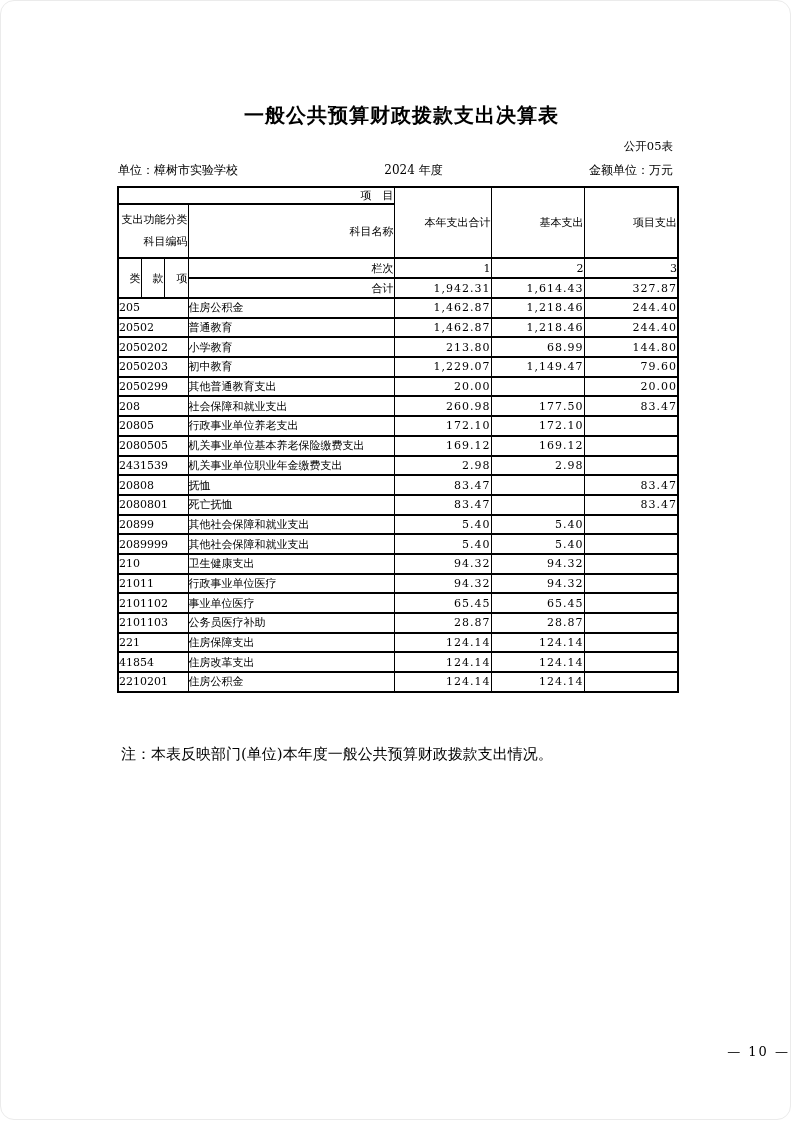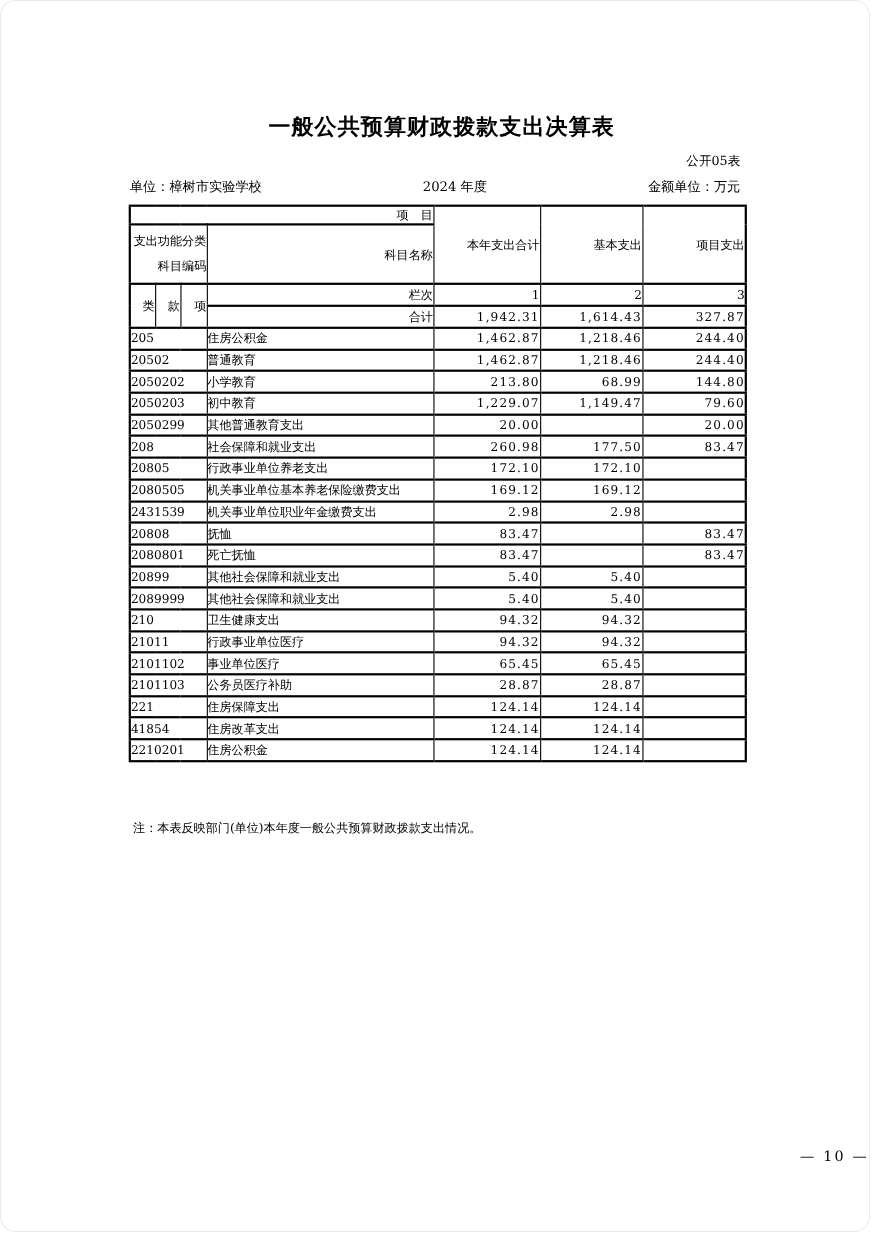--- a/index.html
+++ b/index.html
@@ -61,21 +61,21 @@
   tbody.rows tr { height: 19.7px; }
 
   .cell-center { text-align: right; }
   .cell-code   { text-align: left; padding-left: 4px; }
   .cell-name   { text-align: left; padding-left: 8px; }
   .cell-num    { text-align: right; padding-right: 6px; letter-spacing: 1px; }
   .code-header { text-align: center; white-space: normal; line-height: 22px; padding: 0 4px; }
 
   .note {
     position: absolute; top: 744px; left: 120px;
-    font-size: 11px;
+    font-size: 15px;
   }
 
   .page-number {
     position: absolute; top: 1043px; left: 0; right: 0;
     text-align: right;
     font-size: 13px;
     letter-spacing: 2px;
   }
 </style>
 </head>

